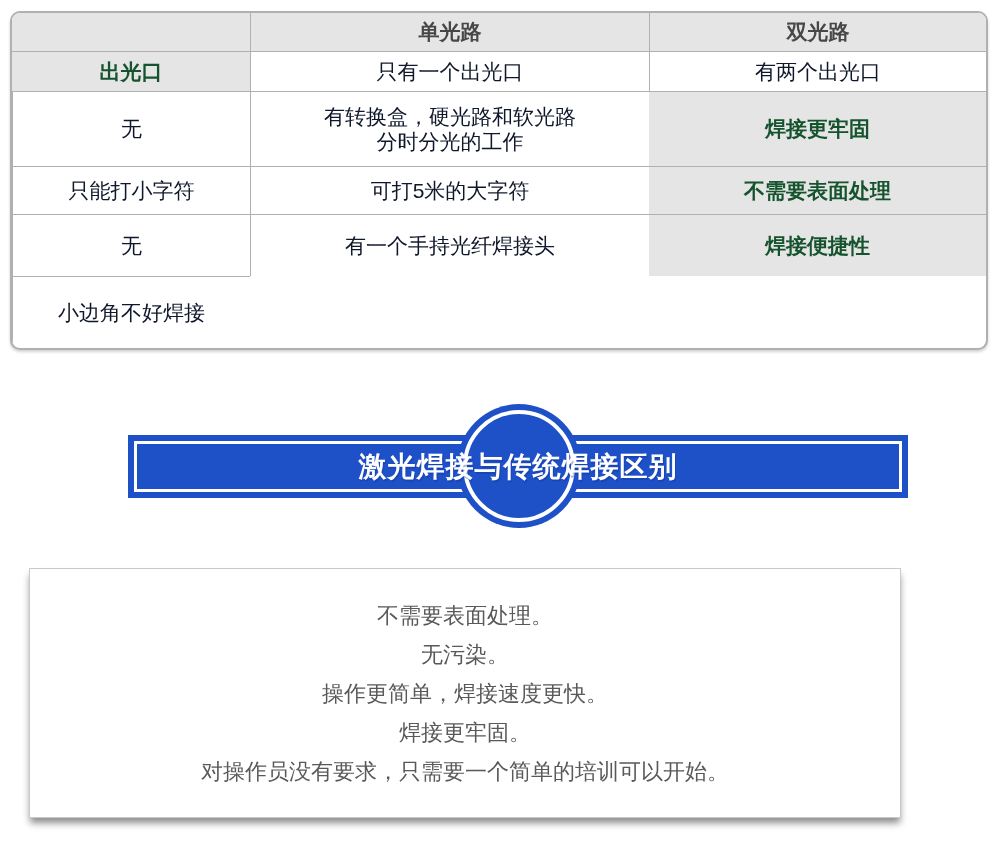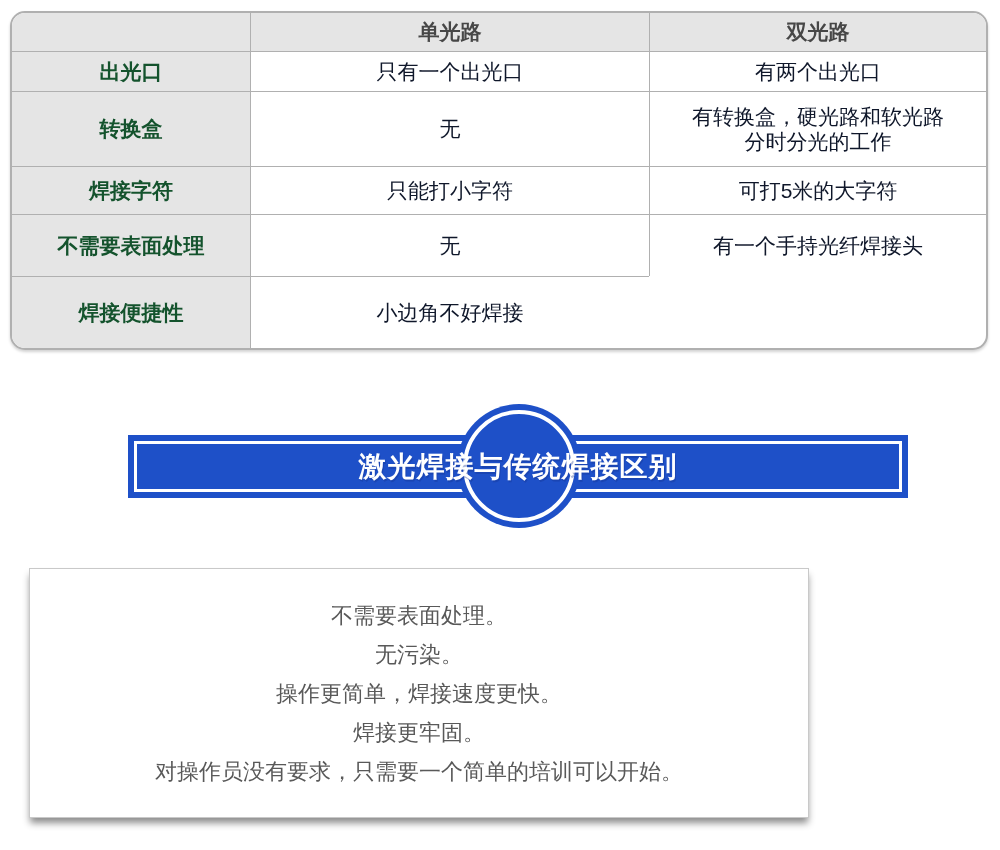--- a/index.html
+++ b/index.html
@@ -2,21 +2,21 @@
 <html><head>
 <meta charset="utf-8">
 <style>
   * { margin: 0; padding: 0; box-sizing: border-box; }
   html, body { width: 1000px; height: 850px; background: #ffffff; overflow: hidden; }
   body { position: relative; font-family: "Liberation Sans", "DejaVu Sans", sans-serif; }
 
   
   .cmp-table {
     position: absolute; left: 10px; top: 11px; width: 978px;
-    border: 2px solid #b0b0b0; border-radius: 15px; overflow: hidden;
+    border: 2px solid #b0b0b0; border-radius: 10px; overflow: hidden;
     background: #ffffff;
     box-shadow: 0 2px 3px rgba(0,0,0,0.18);
     display: grid;
     grid-template-columns: 238px 399px 337px;
     grid-template-rows: 38px 40px 75px 48px 62px 72px;
   }
   .cmp-cell {
     display: flex; align-items: center; justify-content: center;
     text-align: center; white-space: pre-line;
     border-top: 1px solid #b0b0b0; border-left: 1px solid #b0b0b0;
@@ -50,47 +50,46 @@
     position: absolute; left: 128px; top: 435px; width: 780px; height: 63px;
     display: flex; align-items: center; justify-content: center;
     font-size: 28px; font-weight: bold; color: #ffffff;
     letter-spacing: 1px;
     text-shadow: 1px 2px 0 rgba(20,50,140,0.35);
     z-index: 3;
   }
 
   
   .info-box {
-    position: absolute; left: 29px; top: 568px; width: 780px; height: 250px;
+    position: absolute; left: 29px; top: 568px; width: 872px; height: 250px;
     background: #ffffff; border: 1px solid #c9c9c9;
     box-shadow: 0 6px 7px -1px rgba(0,0,0,0.45);
     padding-top: 27px; text-align: center;
   }
   .info-line {
     font-size: 22px; line-height: 39px; color: #595959;
   }
 </style>
 </head>
 <body>
 
 <div class="cmp-table">
   <div class="cmp-cell head first-row first-col"></div>
   <div class="cmp-cell head first-row">单光路</div>
   <div class="cmp-cell head first-row">双光路</div>
 
   <div class="cmp-cell label first-col">出光口</div>
   <div class="cmp-cell">只有一个出光口</div>
   <div class="cmp-cell">有两个出光口</div>
 
-  <div class="cmp-cell label first-col">转换盒</div>
   <div class="cmp-cell">无</div>
   <div class="cmp-cell">有转换盒，硬光路和软光路
 分时分光的工作</div>
 
-  <div class="cmp-cell label first-col">焊接字符</div>
+  <div class="cmp-cell label first-col">焊接更牢固</div>
   <div class="cmp-cell">只能打小字符</div>
   <div class="cmp-cell">可打5米的大字符</div>
 
   <div class="cmp-cell label first-col">不需要表面处理</div>
   <div class="cmp-cell">无</div>
   <div class="cmp-cell">有一个手持光纤焊接头</div>
 
   <div class="cmp-cell label first-col">焊接便捷性</div>
   <div class="cmp-cell">小边角不好焊接</div>
 </div>

